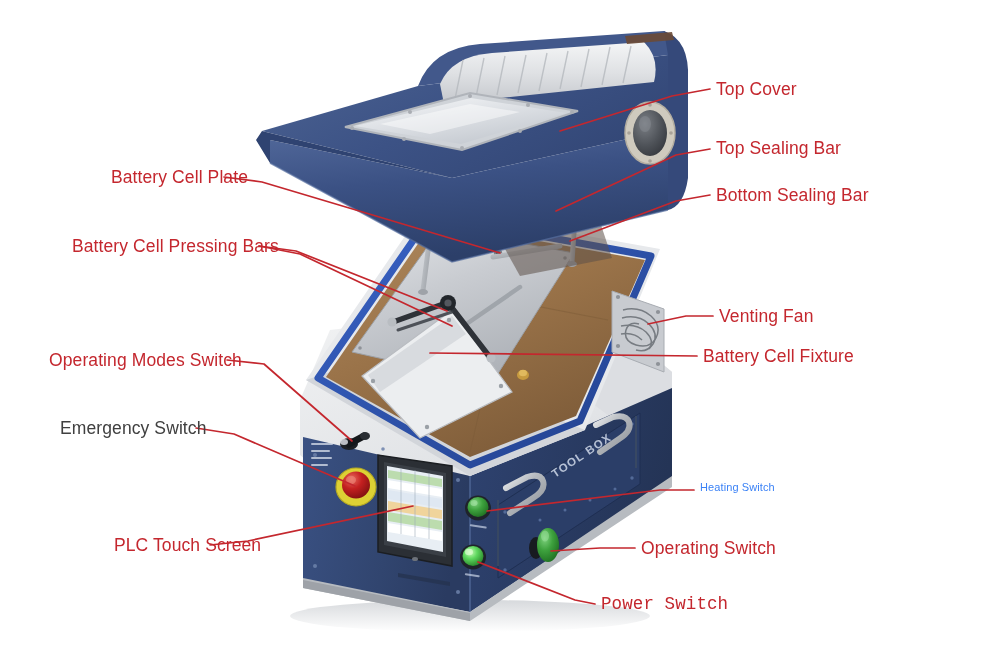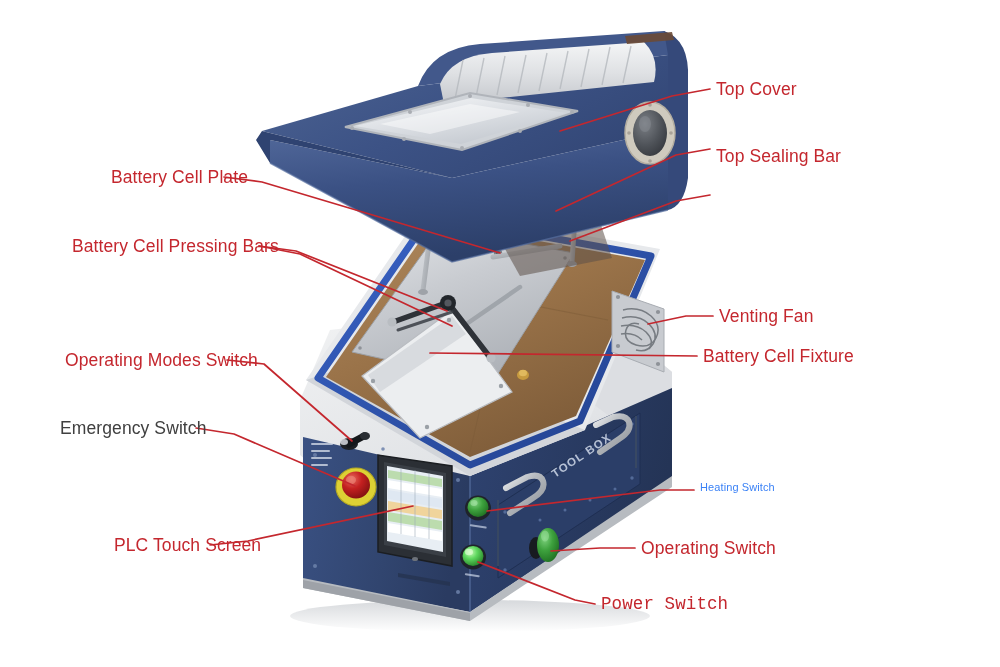--- a/index.html
+++ b/index.html
@@ -384,25 +384,26 @@
       <polyline points="595,604 575,600 478,562" fill="none" stroke="#c4272e" stroke-width="1.7" stroke-linejoin="round" stroke-linecap="round"></polyline>
       <polyline points="224,177 262,182 500,253" fill="none" stroke="#c4272e" stroke-width="1.7" stroke-linejoin="round" stroke-linecap="round"></polyline>
       <polyline points="259,246 296,251 447,311" fill="none" stroke="#c4272e" stroke-width="1.7" stroke-linejoin="round" stroke-linecap="round"></polyline>
       <polyline points="259,246 300,254 452,326" fill="none" stroke="#c4272e" stroke-width="1.7" stroke-linejoin="round" stroke-linecap="round"></polyline>
       <polyline points="227,360 264,364 352,441" fill="none" stroke="#c4272e" stroke-width="1.7" stroke-linejoin="round" stroke-linecap="round"></polyline>
       <polyline points="196,428 234,434 355,486" fill="none" stroke="#c4272e" stroke-width="1.7" stroke-linejoin="round" stroke-linecap="round"></polyline>
       <polyline points="210,545 248,541 413,506" fill="none" stroke="#c4272e" stroke-width="1.7" stroke-linejoin="round" stroke-linecap="round"></polyline>
     </svg>
 
   <div class="callout r" style="color: rgb(196, 39, 46); font-size: 17.5px; top: 81px; left: 716px;">Top Cover</div>
-  <div class="callout r" style="color: rgb(196, 39, 46); font-size: 17.5px; top: 148px; left: 716px;">Top Sealing Bar</div>
+  <div class="callout r" style="color: rgb(196, 39, 46); font-size: 17.5px; top: 140px; left: 716px;">Top Sealing Bar</div>
+  <div class="callout r" style="color: rgb(196, 39, 46); font-size: 17.5px; top: 187px; left: 716px;">Bottom Sealing Bar</div>
   <div class="callout r" style="color: rgb(196, 39, 46); font-size: 17.5px; top: 308px; left: 719px;">Venting Fan</div>
   <div class="callout r" style="color: rgb(196, 39, 46); font-size: 17.5px; top: 348px; left: 703px;">Battery Cell Fixture</div>
   <div class="callout r" style="color: #3b82f6; font-size: 11px; top: 482px; left: 700px;">Heating Switch</div>
   <div class="callout r" style="color: rgb(196, 39, 46); font-size: 17.5px; top: 540px; left: 641px;">Operating Switch</div>
   <div class="callout r" style="color: rgb(196, 39, 46); font-size: 17.5px; top: 596px; left: 601px; font-family: Liberation Mono, monospace;">Power Switch</div>
   <div class="callout l" style="color: rgb(196, 39, 46); font-size: 17.5px; top: 169px; left: 111px;">Battery Cell Plate</div>
   <div class="callout l" style="color: rgb(196, 39, 46); font-size: 17.5px; top: 238px; left: 72px;">Battery Cell Pressing Bars</div>
-  <div class="callout l" style="color: rgb(196, 39, 46); font-size: 17.5px; top: 352px; left: 49px; margin-left: 16px;">Operating Modes Switch</div>
+  <div class="callout l" style="color: rgb(196, 39, 46); font-size: 17.5px; top: 352px; left: 49px;">Operating Modes Switch</div>
   <div class="callout l" style="color: #404040; font-size: 17.5px; top: 420px; left: 60px;">Emergency Switch</div>
   <div class="callout l" style="color: rgb(196, 39, 46); font-size: 17.5px; top: 537px; left: 82px; margin-left: 32px;">PLC Touch Screen</div>
 
 </div>
 
 </body></html>

